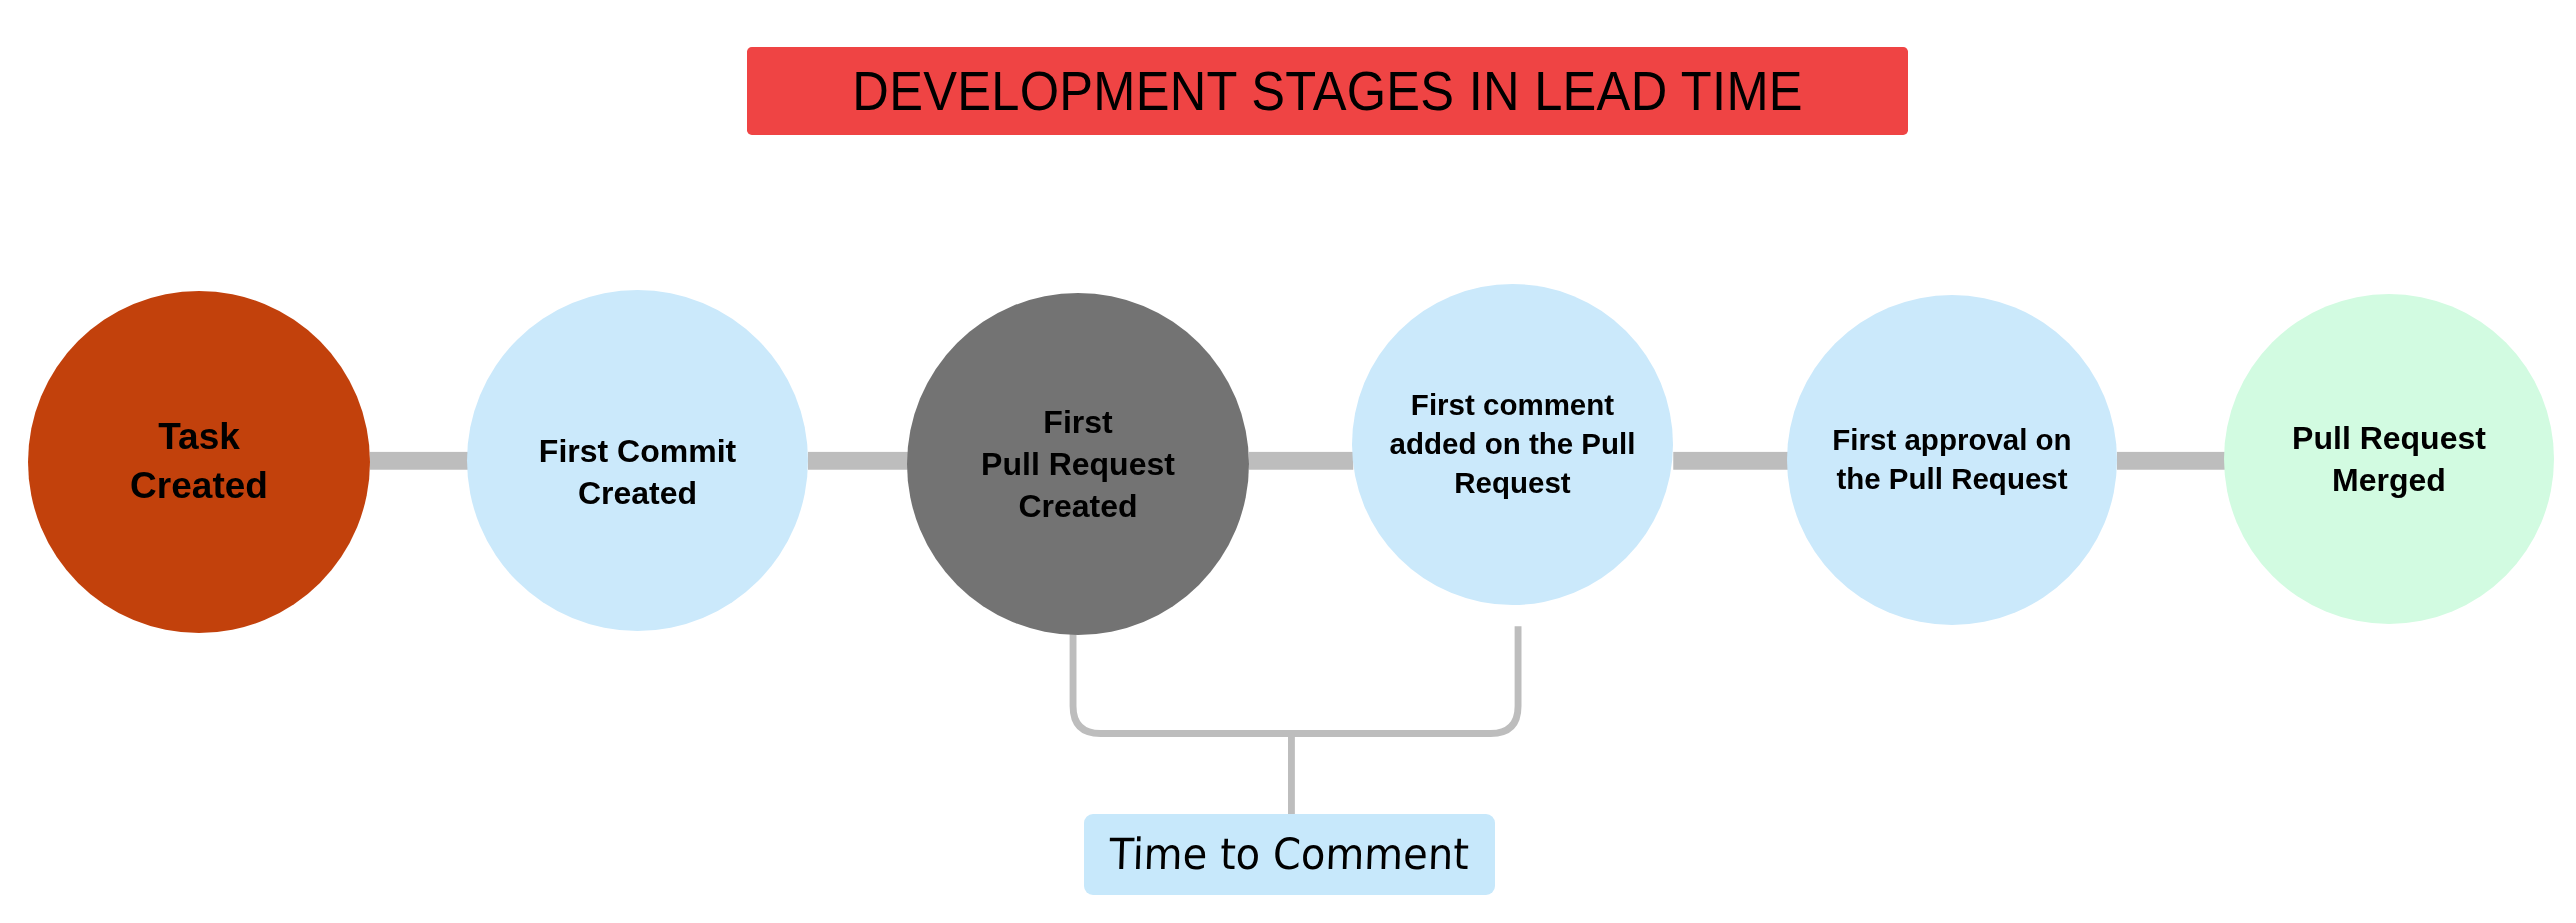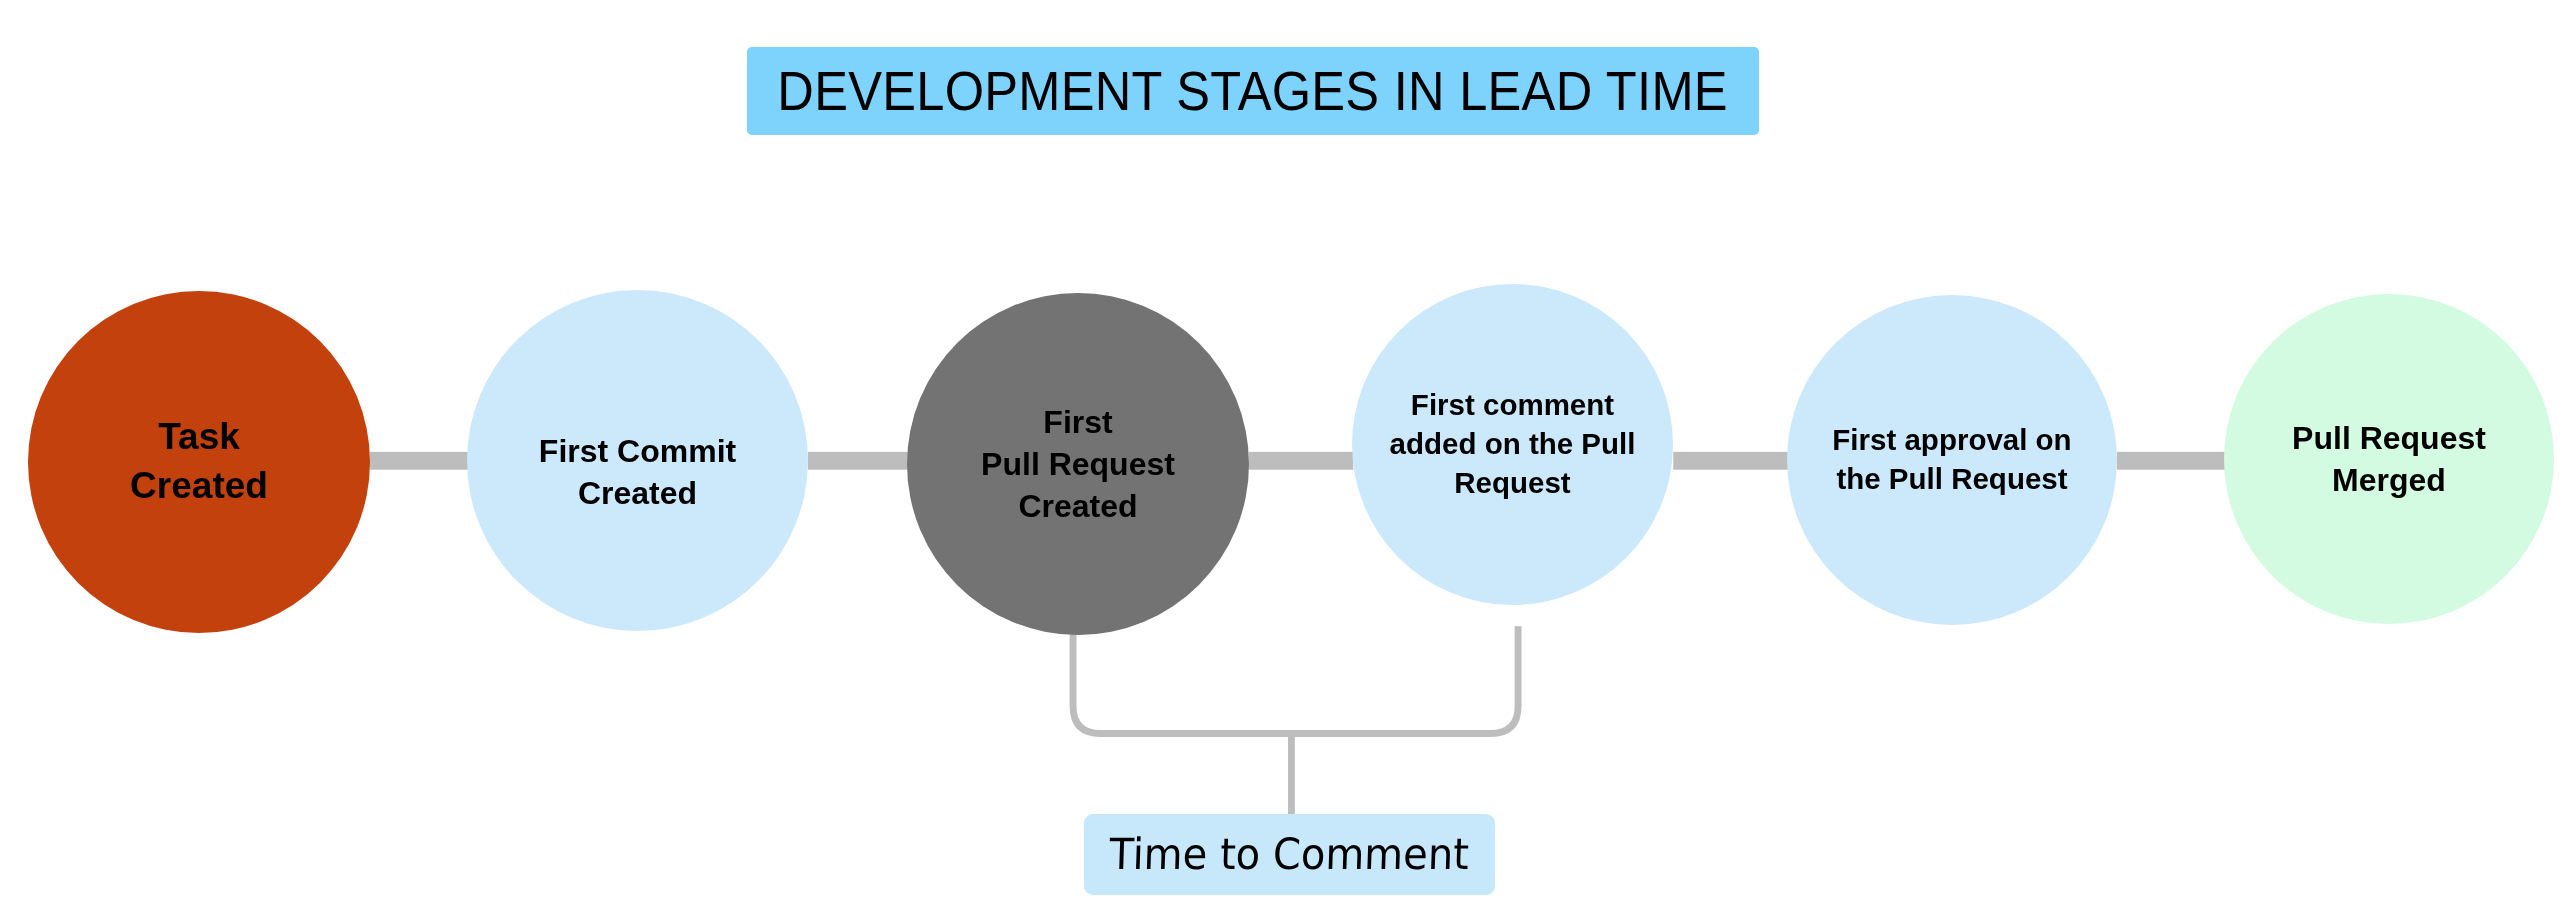--- a/index.html
+++ b/index.html
@@ -20,23 +20,23 @@
     inset: 0;
     width: 2576px;
     height: 923px;
   }
 
   
   .title-box {
     position: absolute;
     left: 747px;
     top: 47px;
-    width: 1012px;
+    width: 1161px;
     height: 88px;
-    background: #7dd3fc;
+    background: #ef4444;
     border-radius: 4.8px;
     display: flex;
     align-items: center;
     justify-content: center;
     box-sizing: border-box;
   }
   .title-text {
     font-family: "Liberation Sans Narrow", "Liberation Sans", sans-serif;
     font-size: 55px;
     font-weight: 400;

